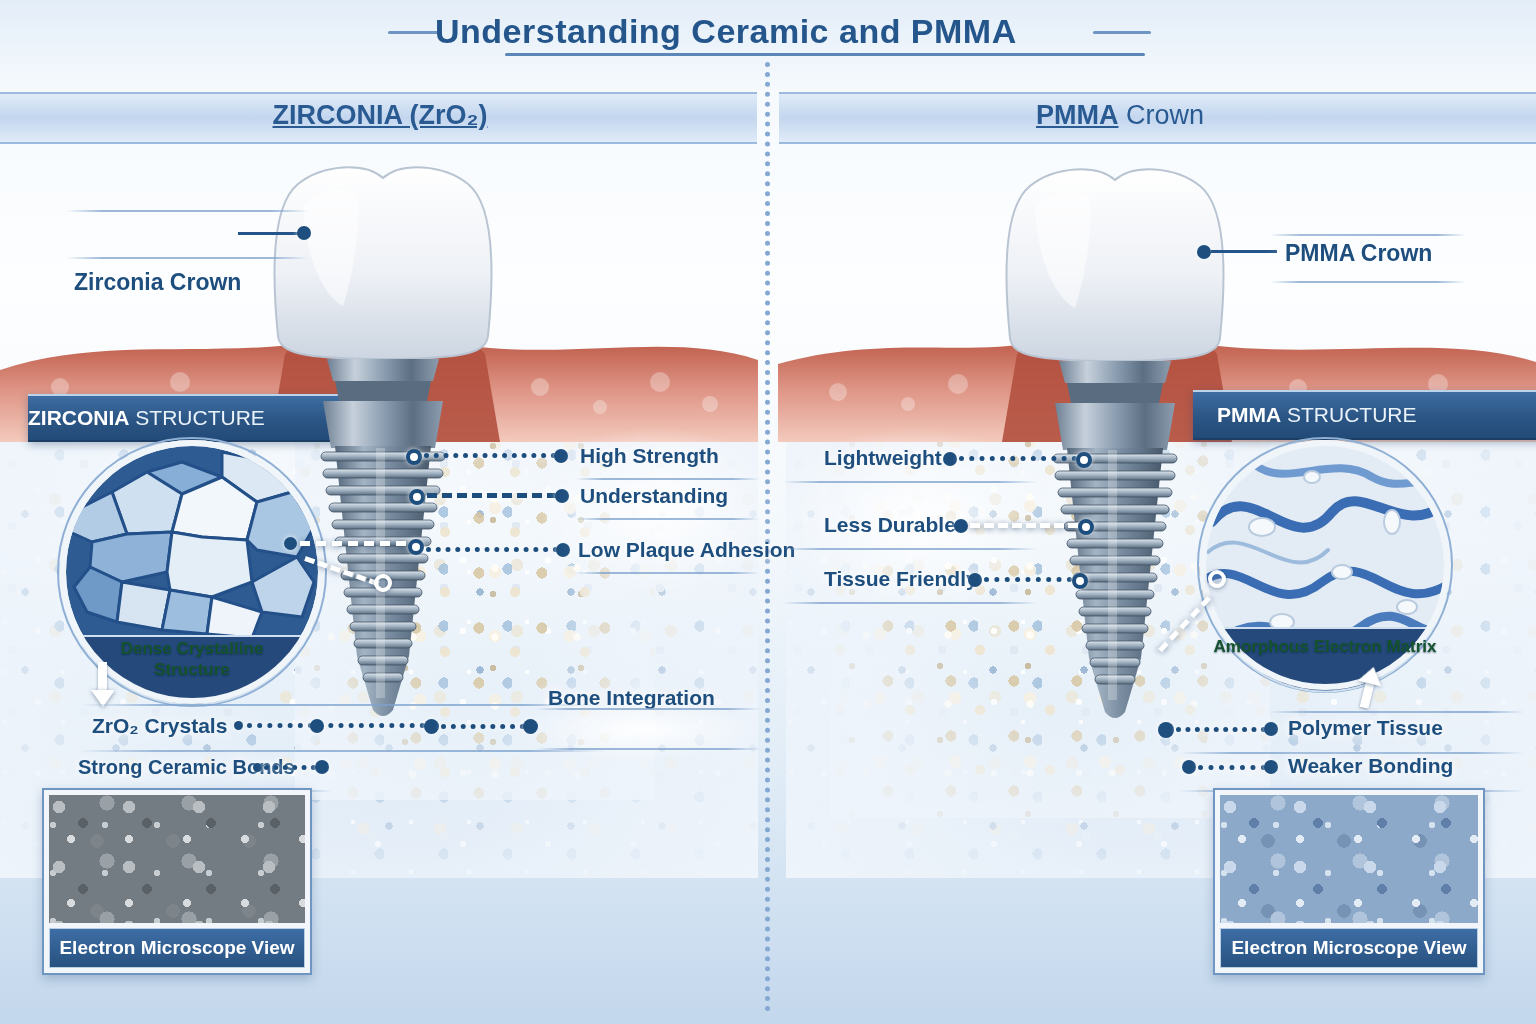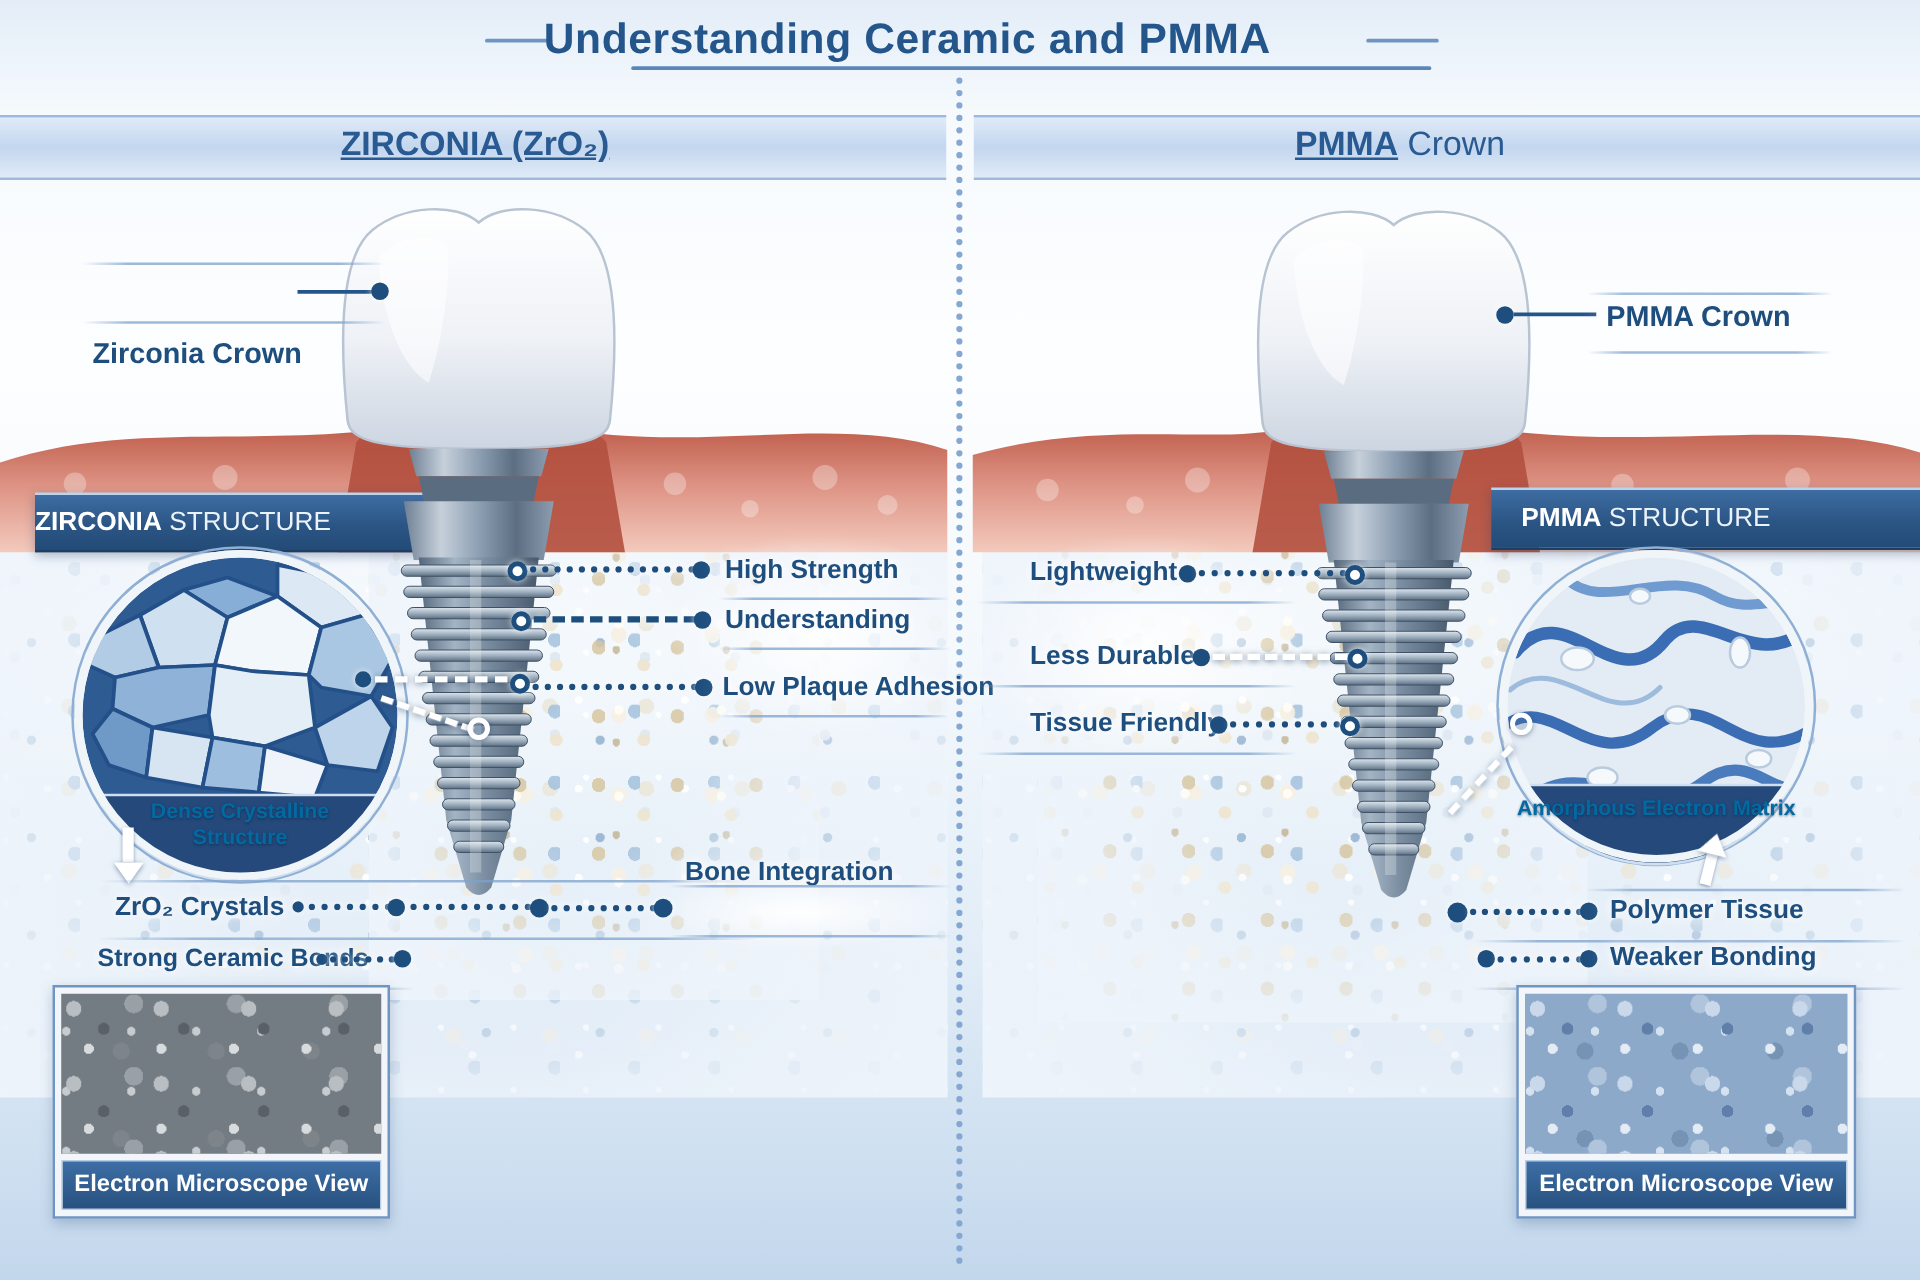--- a/index.html
+++ b/index.html
@@ -56,21 +56,21 @@
   .dashline.white{border-top:5px dashed #fff;filter:drop-shadow(0 1px 3px rgba(30,60,100,.55));}
   .solidline{position:absolute;height:3px;background:#24558a;}
   .thin{position:absolute;height:2px;background:linear-gradient(90deg,rgba(150,182,218,0),rgba(125,162,205,.75) 15%,rgba(125,162,205,.75) 85%,rgba(150,182,218,0));}
   
   .banner{position:absolute;background:linear-gradient(180deg,#3e6da3,#2b5584 55%,#234b78);
     border-top:2px solid #bcd3ec;border-bottom:2px solid #1d3f66;color:#eaf2fa;font-size:21px;
     display:flex;align-items:center;box-shadow:0 3px 8px rgba(40,70,110,.35);}
   .banner .bold{font-weight:bold;color:#ffffff;}
   
   .inset{position:absolute;}
-  .inset-caption{position:absolute;color:#0369a1;font-weight:bold;font-size:17px;text-align:center;line-height:1.25;
+  .inset-caption{position:absolute;color:#14532d;font-weight:bold;font-size:17px;text-align:center;line-height:1.25;
      text-shadow:0 1px 2px rgba(10,35,70,.6);}
   
   .em-frame{position:absolute;background:#f2f6fb;border:2px solid #6f95c2;padding:5px;box-shadow:0 4px 10px rgba(60,90,130,.3);}
   .em-img{width:100%;}
   .em-img.gray{background-color:#737c83;
     background-image:
       radial-gradient(circle 9px at 10px 12px,#b8bec2 68%,transparent 69%),
       radial-gradient(circle 7px at 34px 28px,#596166 68%,transparent 69%),
       radial-gradient(circle 11px at 58px 8px,#9aa1a6 68%,transparent 69%),
       radial-gradient(circle 6px at 22px 44px,#d7dbdd 68%,transparent 69%),

